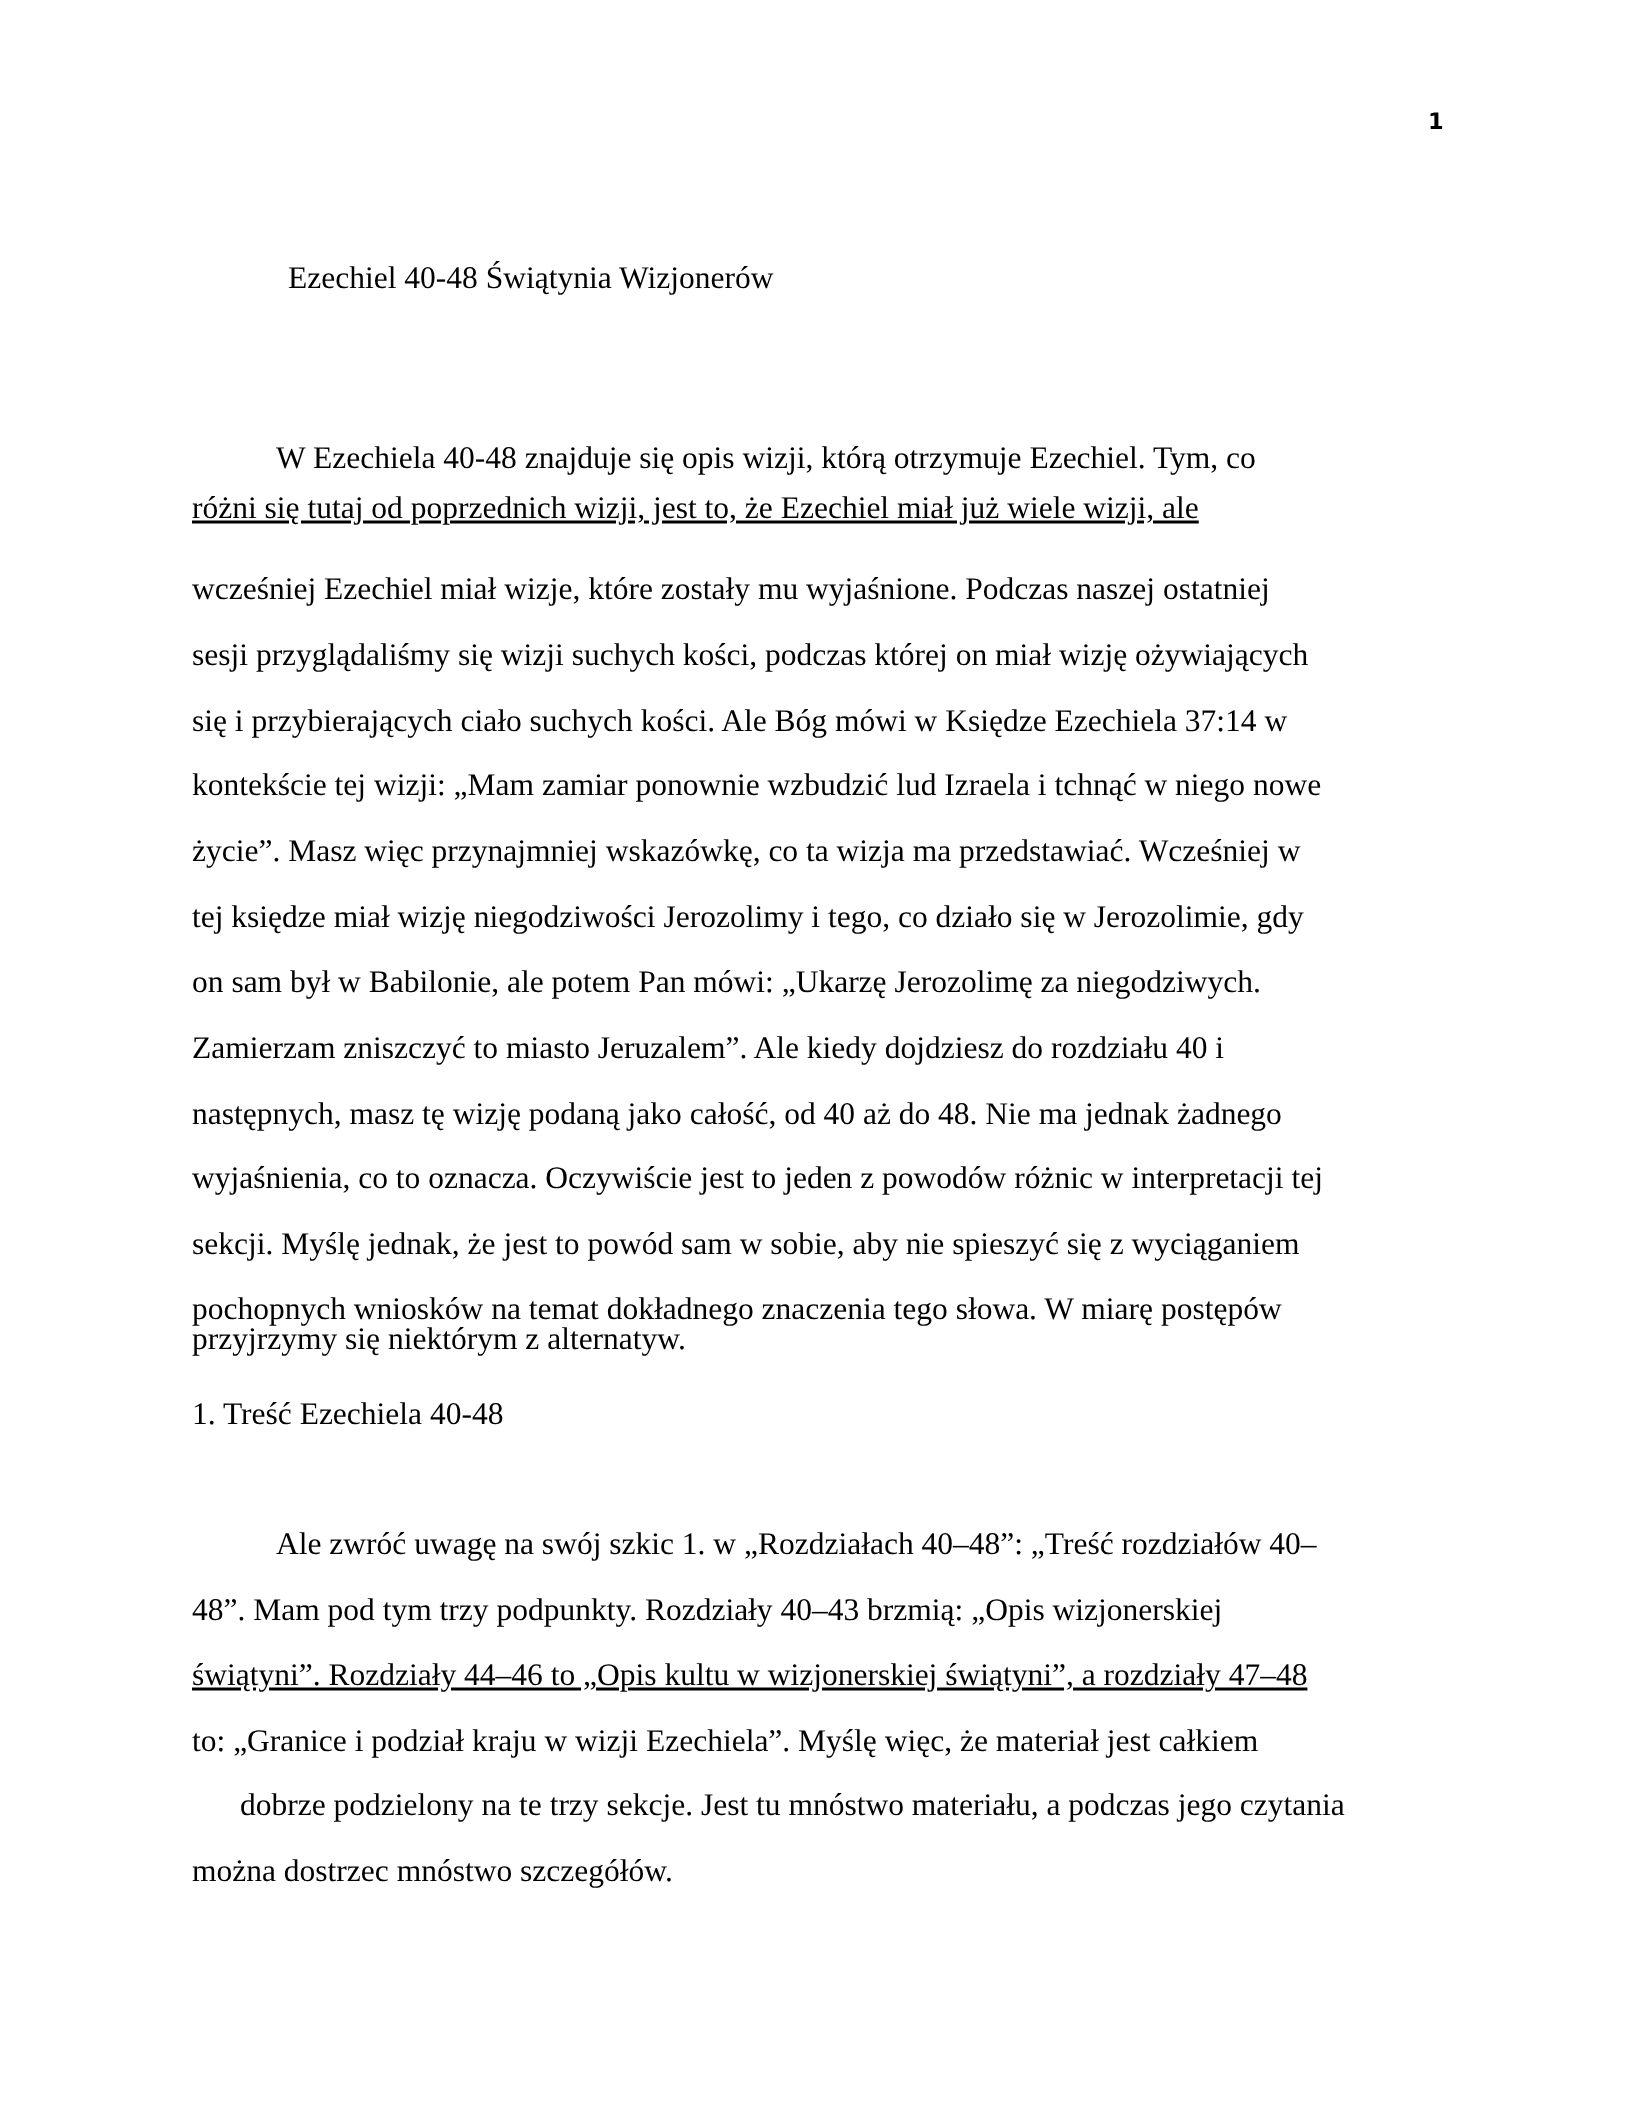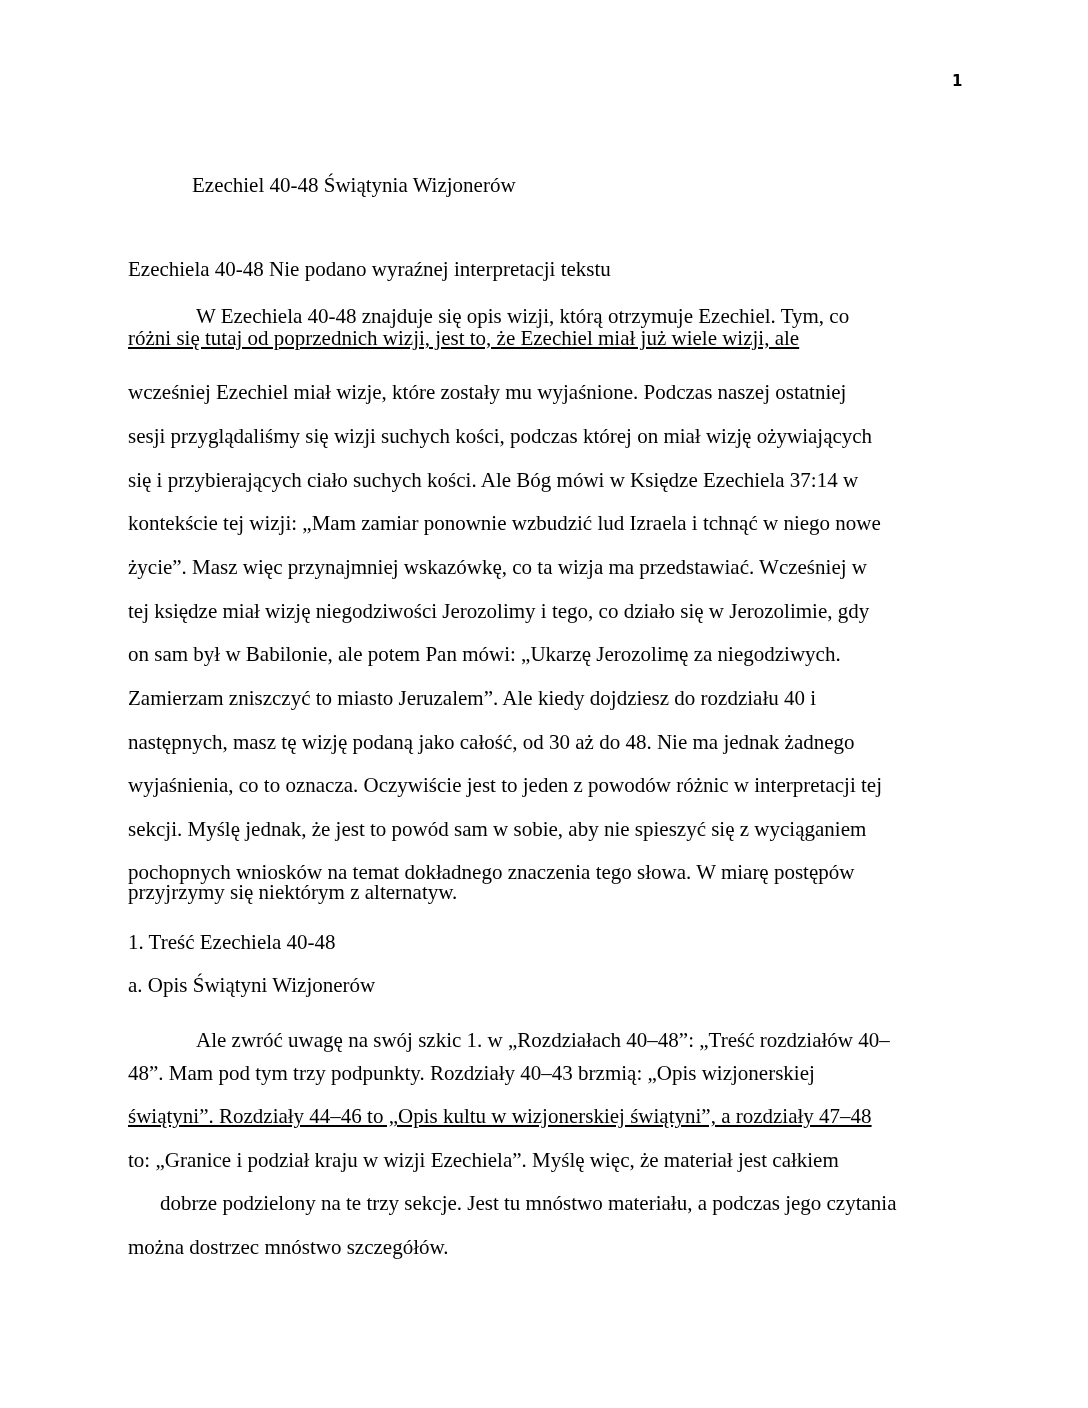--- a/index.html
+++ b/index.html
@@ -2,50 +2,48 @@
 <html><head>
 <meta charset="utf-8">
 <style>
   html, body { margin: 0; padding: 0; background: #ffffff; }
   body { width: 1088px; height: 1408px; position: relative; overflow: hidden; }
   .page { position: absolute; left: 0; top: 0; width: 1088px; height: 1408px; background: #fff; color: #000; }
   .pagenum { position: absolute; left: 952px; top: 72px; font-family: "DejaVu Sans", sans-serif; font-weight: bold; font-size: 15px; }
   .title { position: absolute; left: 192px; top: 128px; font-family: "Liberation Serif", serif; font-weight: bold; font-size: 22px; white-space: nowrap; }
   .subtitle { position: absolute; left: 192px; top: 173px; font-family: "Liberation Serif", serif; font-size: 21px; white-space: nowrap; }
   .line { position: absolute; left: 128px; font-family: "Liberation Serif", serif; font-size: 21px; white-space: nowrap; line-height: 26px; }
-  .indent { left: 196px; margin-top: 11px; }
+  .indent { left: 184px; }
 </style>
 </head>
 <body>
 
 <div class="page">
   <div class="pagenum">1</div>
   <div class="subtitle">Ezechiel 40-48 Świątynia Wizjonerów</div>
 
-  <div class="line" style="top:256px">Ezechiela 40-48 Nie podano wyraźnej interpretacji tekstu</div>
   <div id="s1">
       <div class="line indent" style="top: 292px;">W Ezechiela 40-48 znajduje się opis wizji, którą otrzymuje Ezechiel. Tym, co</div>
       <div class="line" style="top: 325px; text-decoration: underline;">różni się tutaj od poprzednich wizji, jest to, że Ezechiel miał już wiele wizji, ale</div>
       <div class="line" style="top: 379.3px;">wcześniej Ezechiel miał wizje, które zostały mu wyjaśnione. Podczas naszej ostatniej</div>
       <div class="line" style="top: 422.95px;">sesji przyglądaliśmy się wizji suchych kości, podczas której on miał wizję ożywiających</div>
       <div class="line" style="top: 466.6px;">się i przybierających ciało suchych kości. Ale Bóg mówi w Księdze Ezechiela 37:14 w</div>
       <div class="line" style="top: 510.25px;">kontekście tej wizji: „Mam zamiar ponownie wzbudzić lud Izraela i tchnąć w niego nowe</div>
       <div class="line" style="top: 553.9px;">życie”. Masz więc przynajmniej wskazówkę, co ta wizja ma przedstawiać. Wcześniej w</div>
       <div class="line" style="top: 597.55px;">tej księdze miał wizję niegodziwości Jerozolimy i tego, co działo się w Jerozolimie, gdy</div>
       <div class="line" style="top: 641.2px;">on sam był w Babilonie, ale potem Pan mówi: „Ukarzę Jerozolimę za niegodziwych.</div>
       <div class="line" style="top: 684.85px;">Zamierzam zniszczyć to miasto Jeruzalem”. Ale kiedy dojdziesz do rozdziału 40 i</div>
-      <div class="line" style="top: 728.5px;">następnych, masz tę wizję podaną jako całość, od 30 aż do 48. Nie ma jednak żadnego</div>
+      <div class="line" style="top: 728.5px;">następnych, masz tę wizję podaną jako całość, od 40 aż do 48. Nie ma jednak żadnego</div>
       <div class="line" style="top: 772.15px;">wyjaśnienia, co to oznacza. Oczywiście jest to jeden z powodów różnic w interpretacji tej</div>
       <div class="line" style="top: 815.8px; text-align: center;">sekcji. Myślę jednak, że jest to powód sam w sobie, aby nie spieszyć się z wyciąganiem</div>
       <div class="line" style="top: 859.45px;">pochopnych wniosków na temat dokładnego znaczenia tego słowa. W miarę postępów</div>
       <div class="line" style="top: 867px; margin-top: 12px;">przyjrzymy się niektórym z alternatyw.</div>
     </div>
 
   <div class="line" style="top:929px">1. Treść Ezechiela 40-48</div>
-  <div class="line" style="top:972px">a. Opis Świątyni Wizjonerów</div>
   <div id="s2">
       <div class="line indent" style="top: 1016px;">Ale zwróć uwagę na swój szkic 1. w „Rozdziałach 40–48”: „Treść rozdziałów 40–</div>
       <div class="line" style="top: 1059.6px;">48”. Mam pod tym trzy podpunkty. Rozdziały 40–43 brzmią: „Opis wizjonerskiej</div>
       <div class="line" style="top: 1103.2px; text-decoration: underline;">świątyni”. Rozdziały 44–46 to „Opis kultu w wizjonerskiej świątyni”, a rozdziały 47–48</div>
       <div class="line" style="top: 1146.8px;">to: „Granice i podział kraju w wizji Ezechiela”. Myślę więc, że materiał jest całkiem</div>
       <div class="line" style="top: 1190.4px; margin-left: 32px;">dobrze podzielony na te trzy sekcje. Jest tu mnóstwo materiału, a podczas jego czytania</div>
       <div class="line" style="top: 1234px;">można dostrzec mnóstwo szczegółów.</div>
     </div>
 </div>
 

